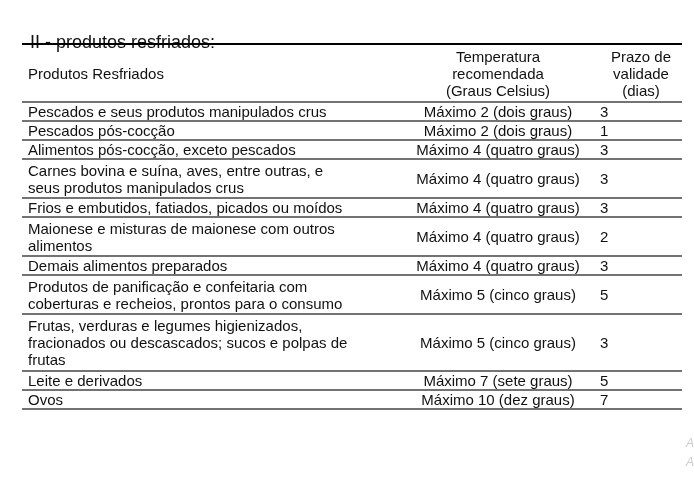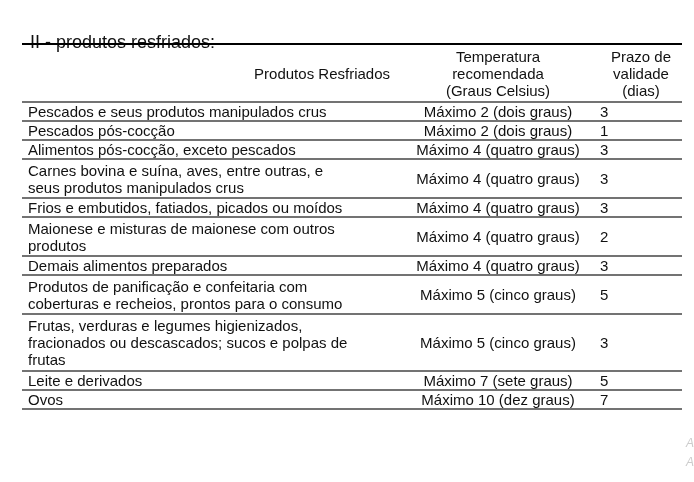--- a/index.html
+++ b/index.html
@@ -3,21 +3,21 @@
 <meta charset="utf-8">
 <style>
   html, body { margin: 0; padding: 0; background: #ffffff; }
   body { width: 694px; height: 482px; position: relative; overflow: hidden;
          font-family: "Liberation Sans", sans-serif; color: #111; }
   .heading { position: absolute; left: 30px; top: 14px; font-size: 18px; margin-top: 18px; }
   table { position: absolute; left: 22px; top: 43px; width: 660px;
           border-collapse: collapse; font-size: 15px; line-height: 17px; }
   th, td { padding: 0 0 0 6px; vertical-align: middle; border-bottom: 2px solid #737373; }
   thead tr th { border-top: 2px solid #000; font-weight: normal; }
-  th.c1 { text-align: right; height: 56px; }
+  th.c1 { text-align: left; height: 56px; }
   th.c2, td.c2 { text-align: center; }
   th.c3, td.c3 { padding: 0; }
   col.w1 { width: 368px; } col.w2 { width: 210px; } col.w3 { width: 82px; }
   tbody tr.h1 td { height: 17px; }
   tbody tr.h2 td { height: 37px; }
   tbody tr.h3 td { height: 55px; }
   .ghost { position: absolute; left: 686px; color: #ccc; font-size: 12px; font-style: italic; }
 </style>
 </head>
 <body>
@@ -78,21 +78,21 @@
       <tr class="h1">
         <td>
           <div>Frios e embutidos, fatiados, picados ou moídos</div>
         </td>
         <td class="c2">Máximo 4 (quatro graus)</td>
         <td class="c3">3</td>
       </tr>
       <tr class="h2">
         <td>
           <div>Maionese e misturas de maionese com outros</div>
-          <div>produtos</div>
+          <div>alimentos</div>
         </td>
         <td class="c2">Máximo 4 (quatro graus)</td>
         <td class="c3">2</td>
       </tr>
       <tr class="h1">
         <td>
           <div>Demais alimentos preparados</div>
         </td>
         <td class="c2">Máximo 4 (quatro graus)</td>
         <td class="c3">3</td>

